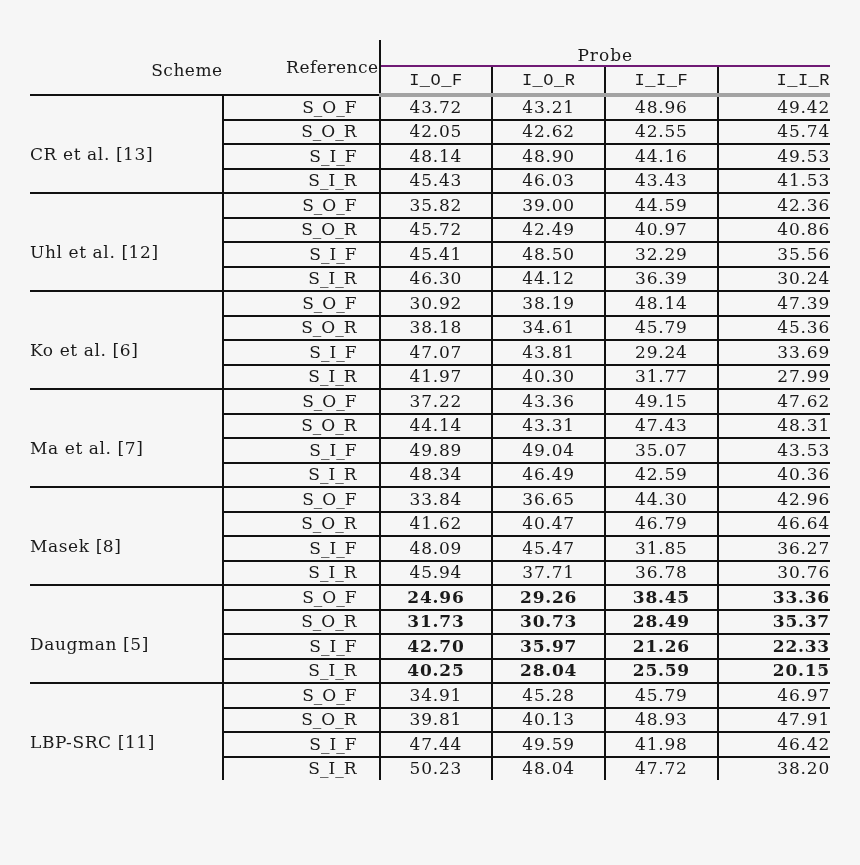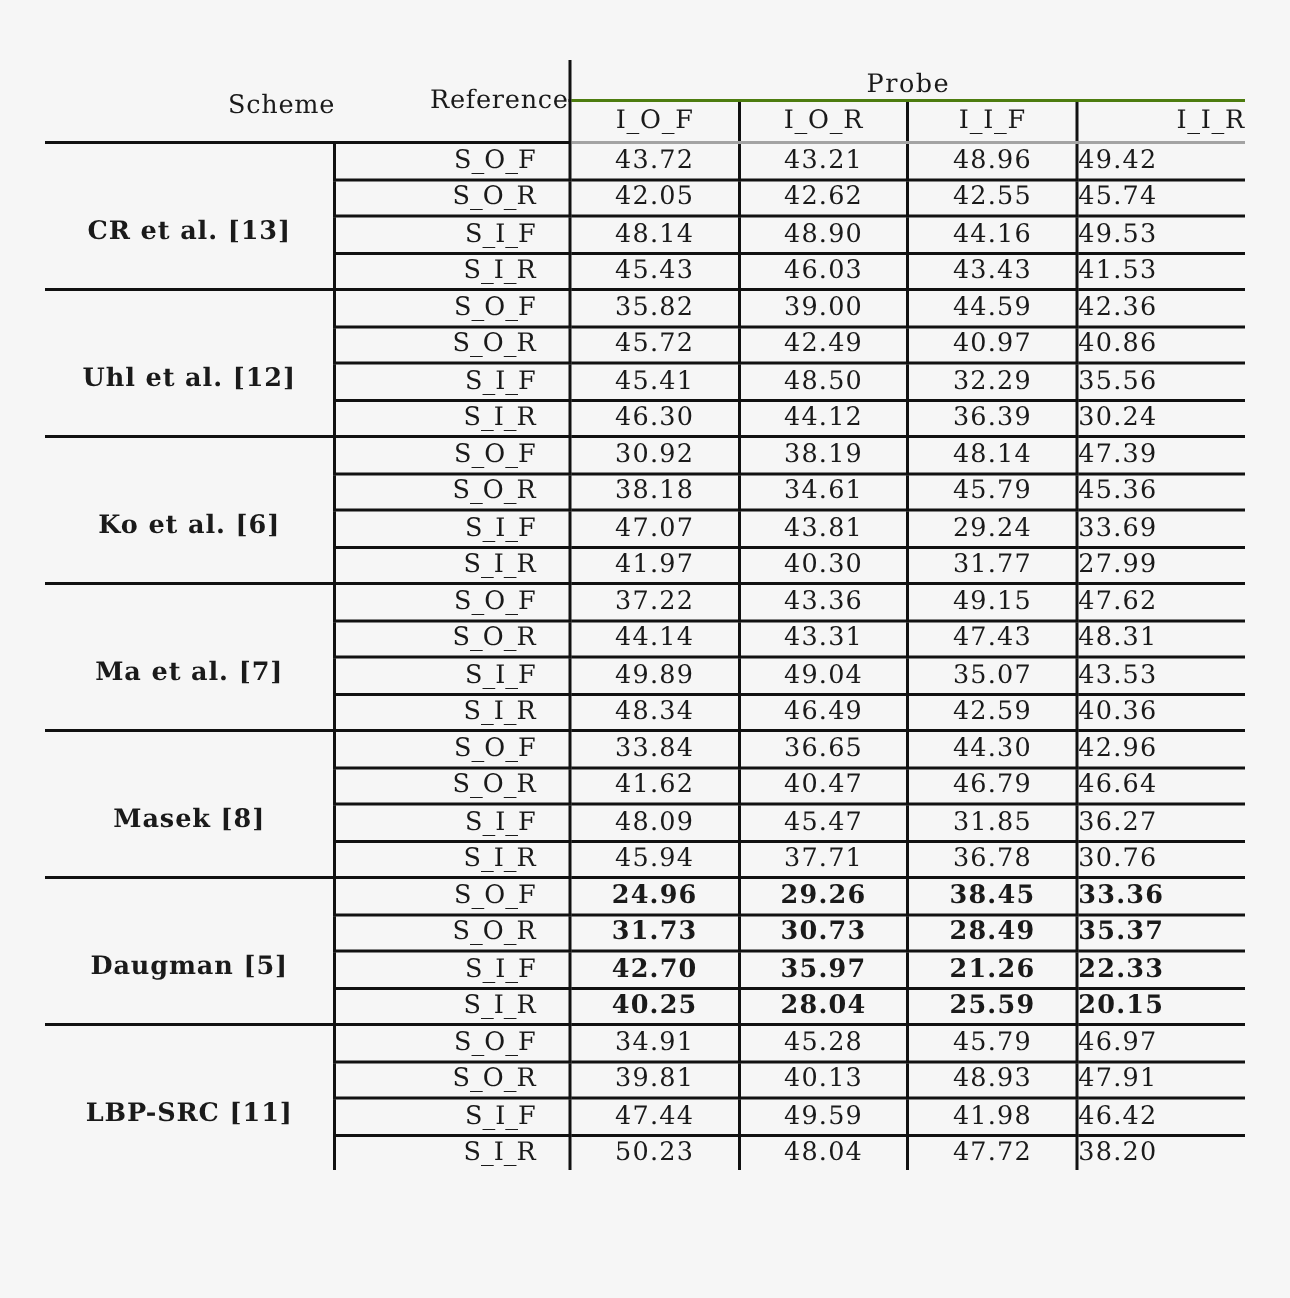--- a/index.html
+++ b/index.html
@@ -46,61 +46,61 @@
       font-size: 17px;
       letter-spacing: 0.5px;
       border-bottom: 2px solid #111;
     }
     .h-scheme { padding-top: 6px; }
     .h-ref { border-right: 2px solid #111; padding-left: 6px; }
     .h-probe {
       height: 22px;
       text-align: center;
       vertical-align: bottom;
-      border-bottom: 2px solid #4d7c0f;
+      border-bottom: 2px solid #701a75;
       letter-spacing: 1px;
       padding-bottom: 1px;
     }
     .h-col {
       height: 23px;
       text-align: center;
-      border-bottom: 2px solid #a3a3a3;
+      border-bottom: 4px solid #a3a3a3;
       border-right: 2px solid #111;
       vertical-align: middle;
       letter-spacing: 0.5px;
+      font-family: Liberation Mono, monospace;
     }
     .h-col.last { border-right: none; text-align: right; padding-right: 0; }
 
     
     .scheme-cell {
-      text-align: center;
+      text-align: left;
       vertical-align: middle;
       padding-top: 20px;
       border-bottom: 2px solid #111;
       letter-spacing: 0.6px;
-      font-weight: bold;
     }
     tr.grp-last td.scheme-cell { border-bottom: none; }
     .ref-cell {
       height: 22.5px;
       text-align: right;
       padding-right: 22px;
       border-right: 2px solid #111;
       border-left: 2px solid #111;
       border-bottom: 2px solid #111;
       vertical-align: middle;
     }
     .val-cell {
       text-align: center;
       border-right: 2px solid #111;
       border-bottom: 2px solid #111;
       vertical-align: middle;
       letter-spacing: 0.8px;
     }
-    .val-cell.last { border-right: none; text-align: left; }
+    .val-cell.last { border-right: none; text-align: right; }
     tr.final td.ref-cell,
     tr.final td.val-cell { border-bottom: none; }
     .bold { font-weight: bold; }
   </style>
 </head>
 <body>
 
 <div id="table-wrap">
   <table id="results-table">
     <colgroup>

